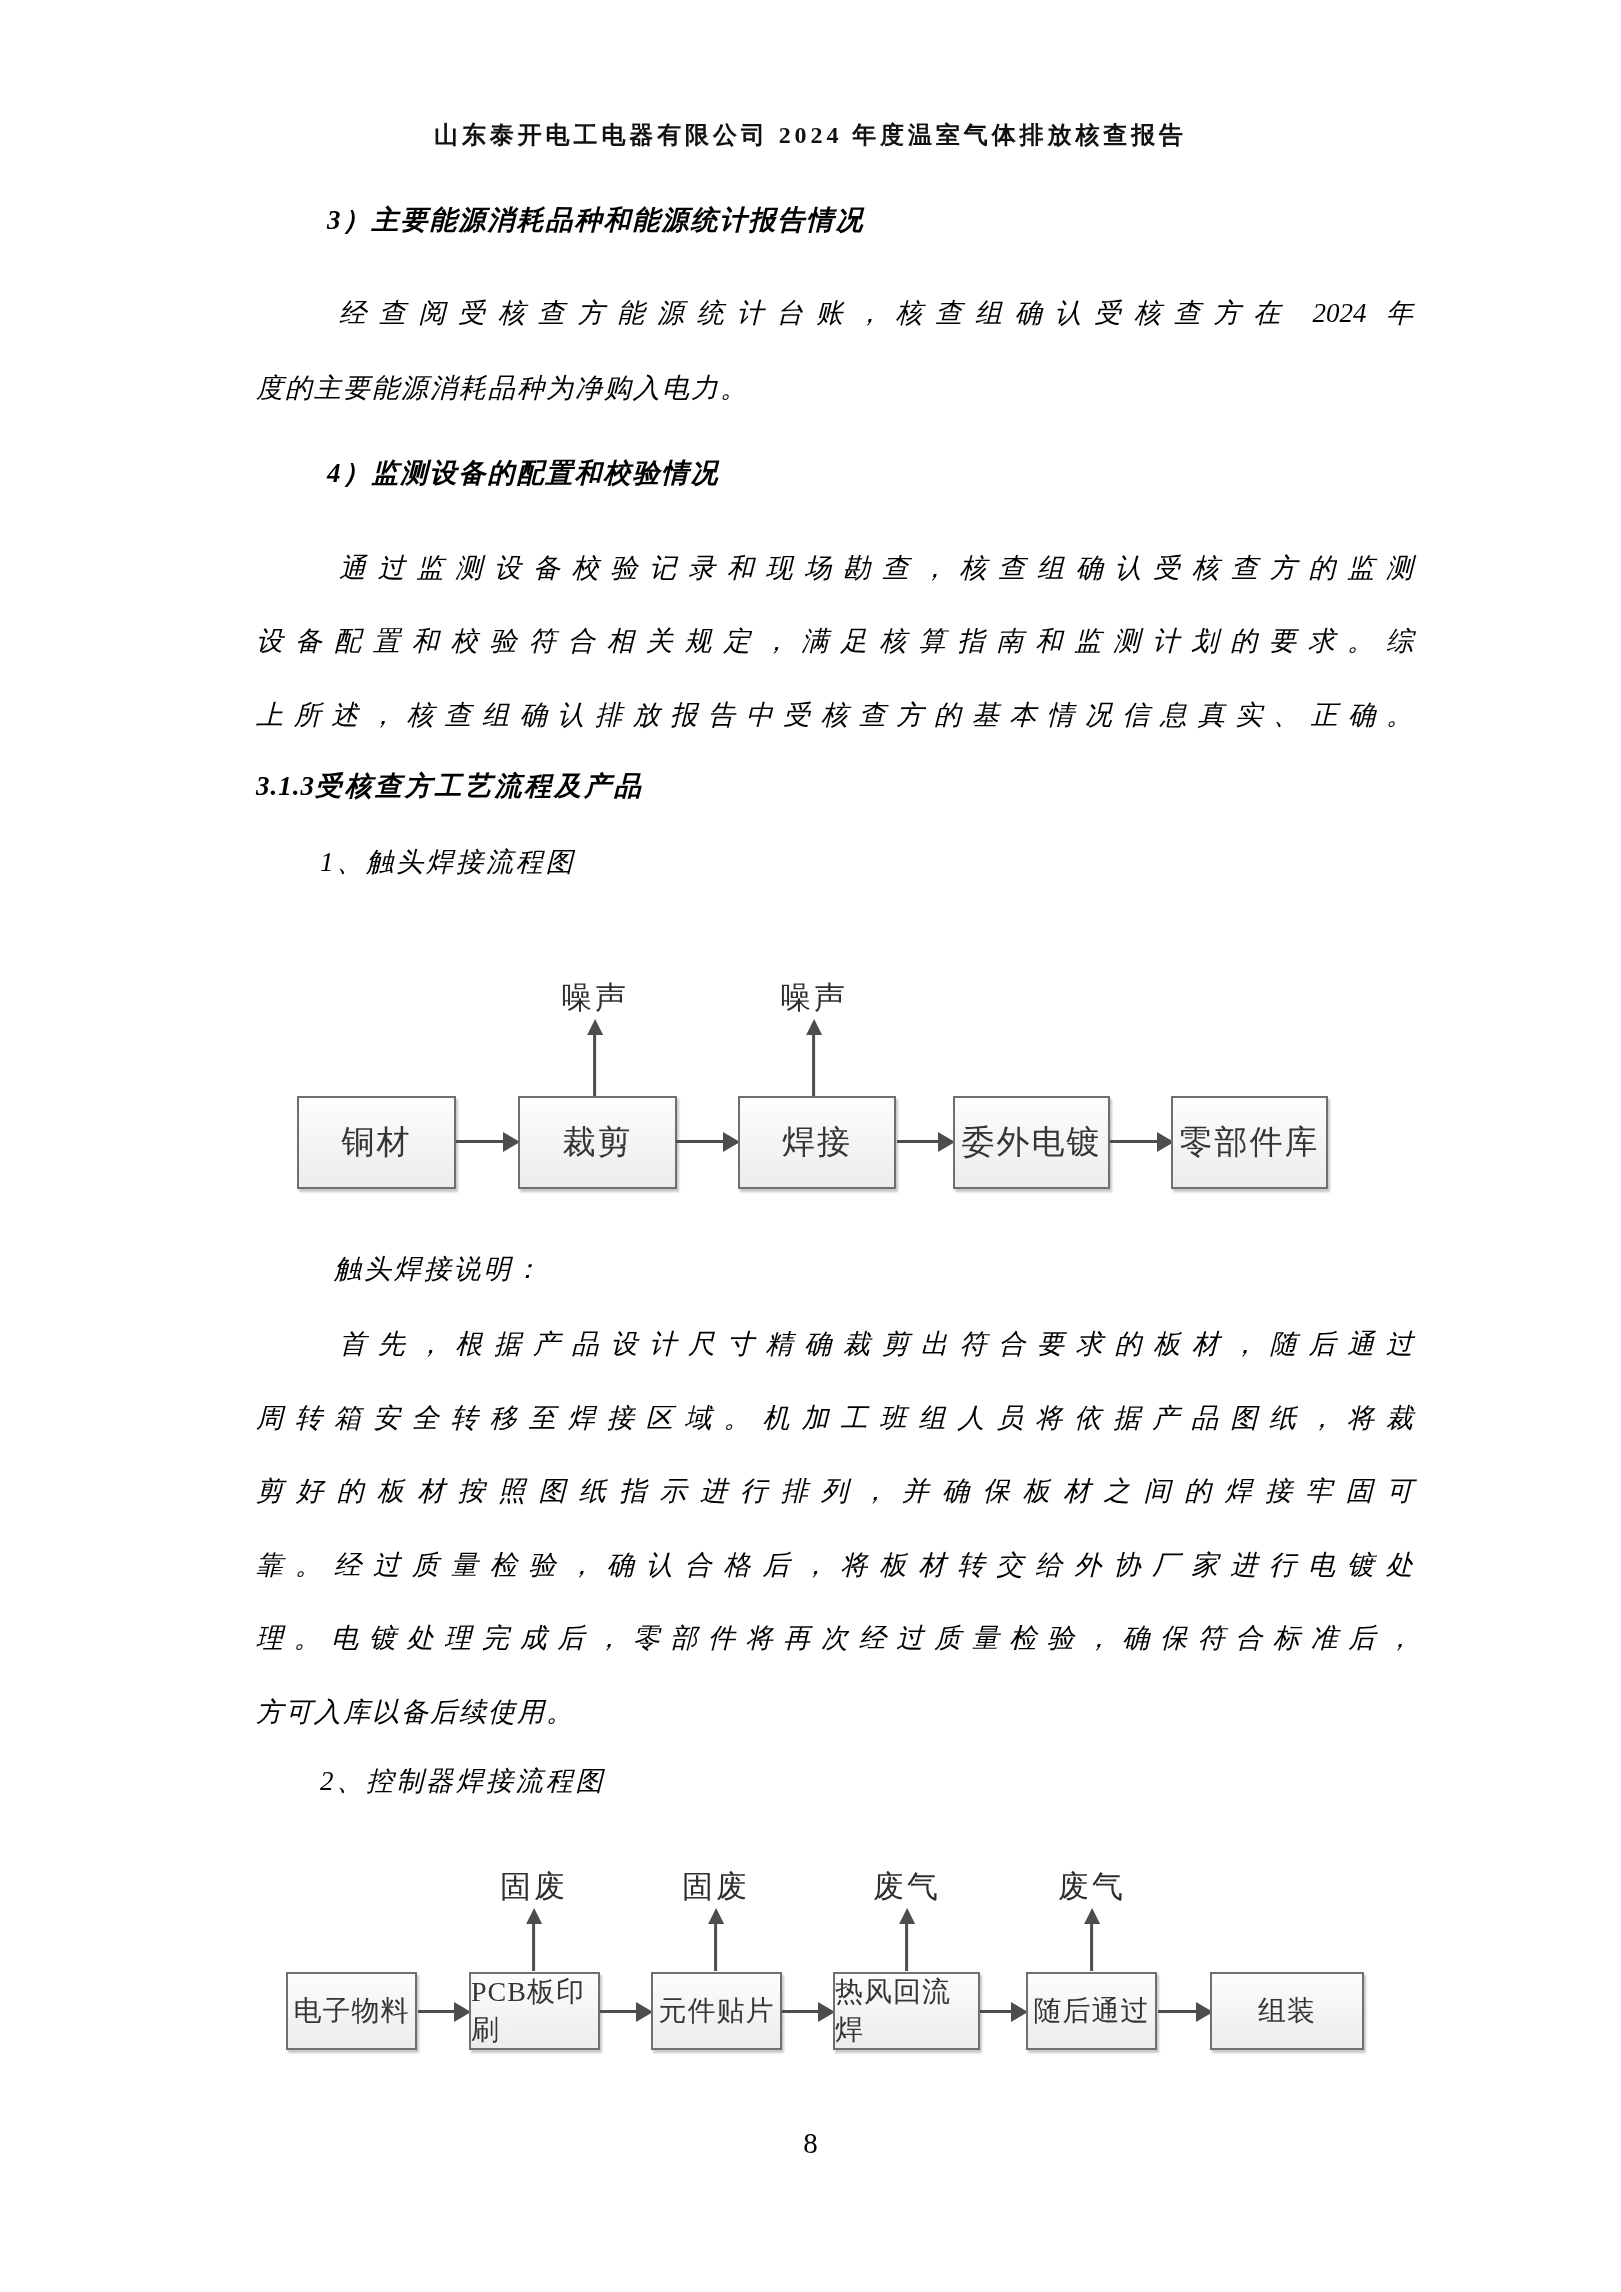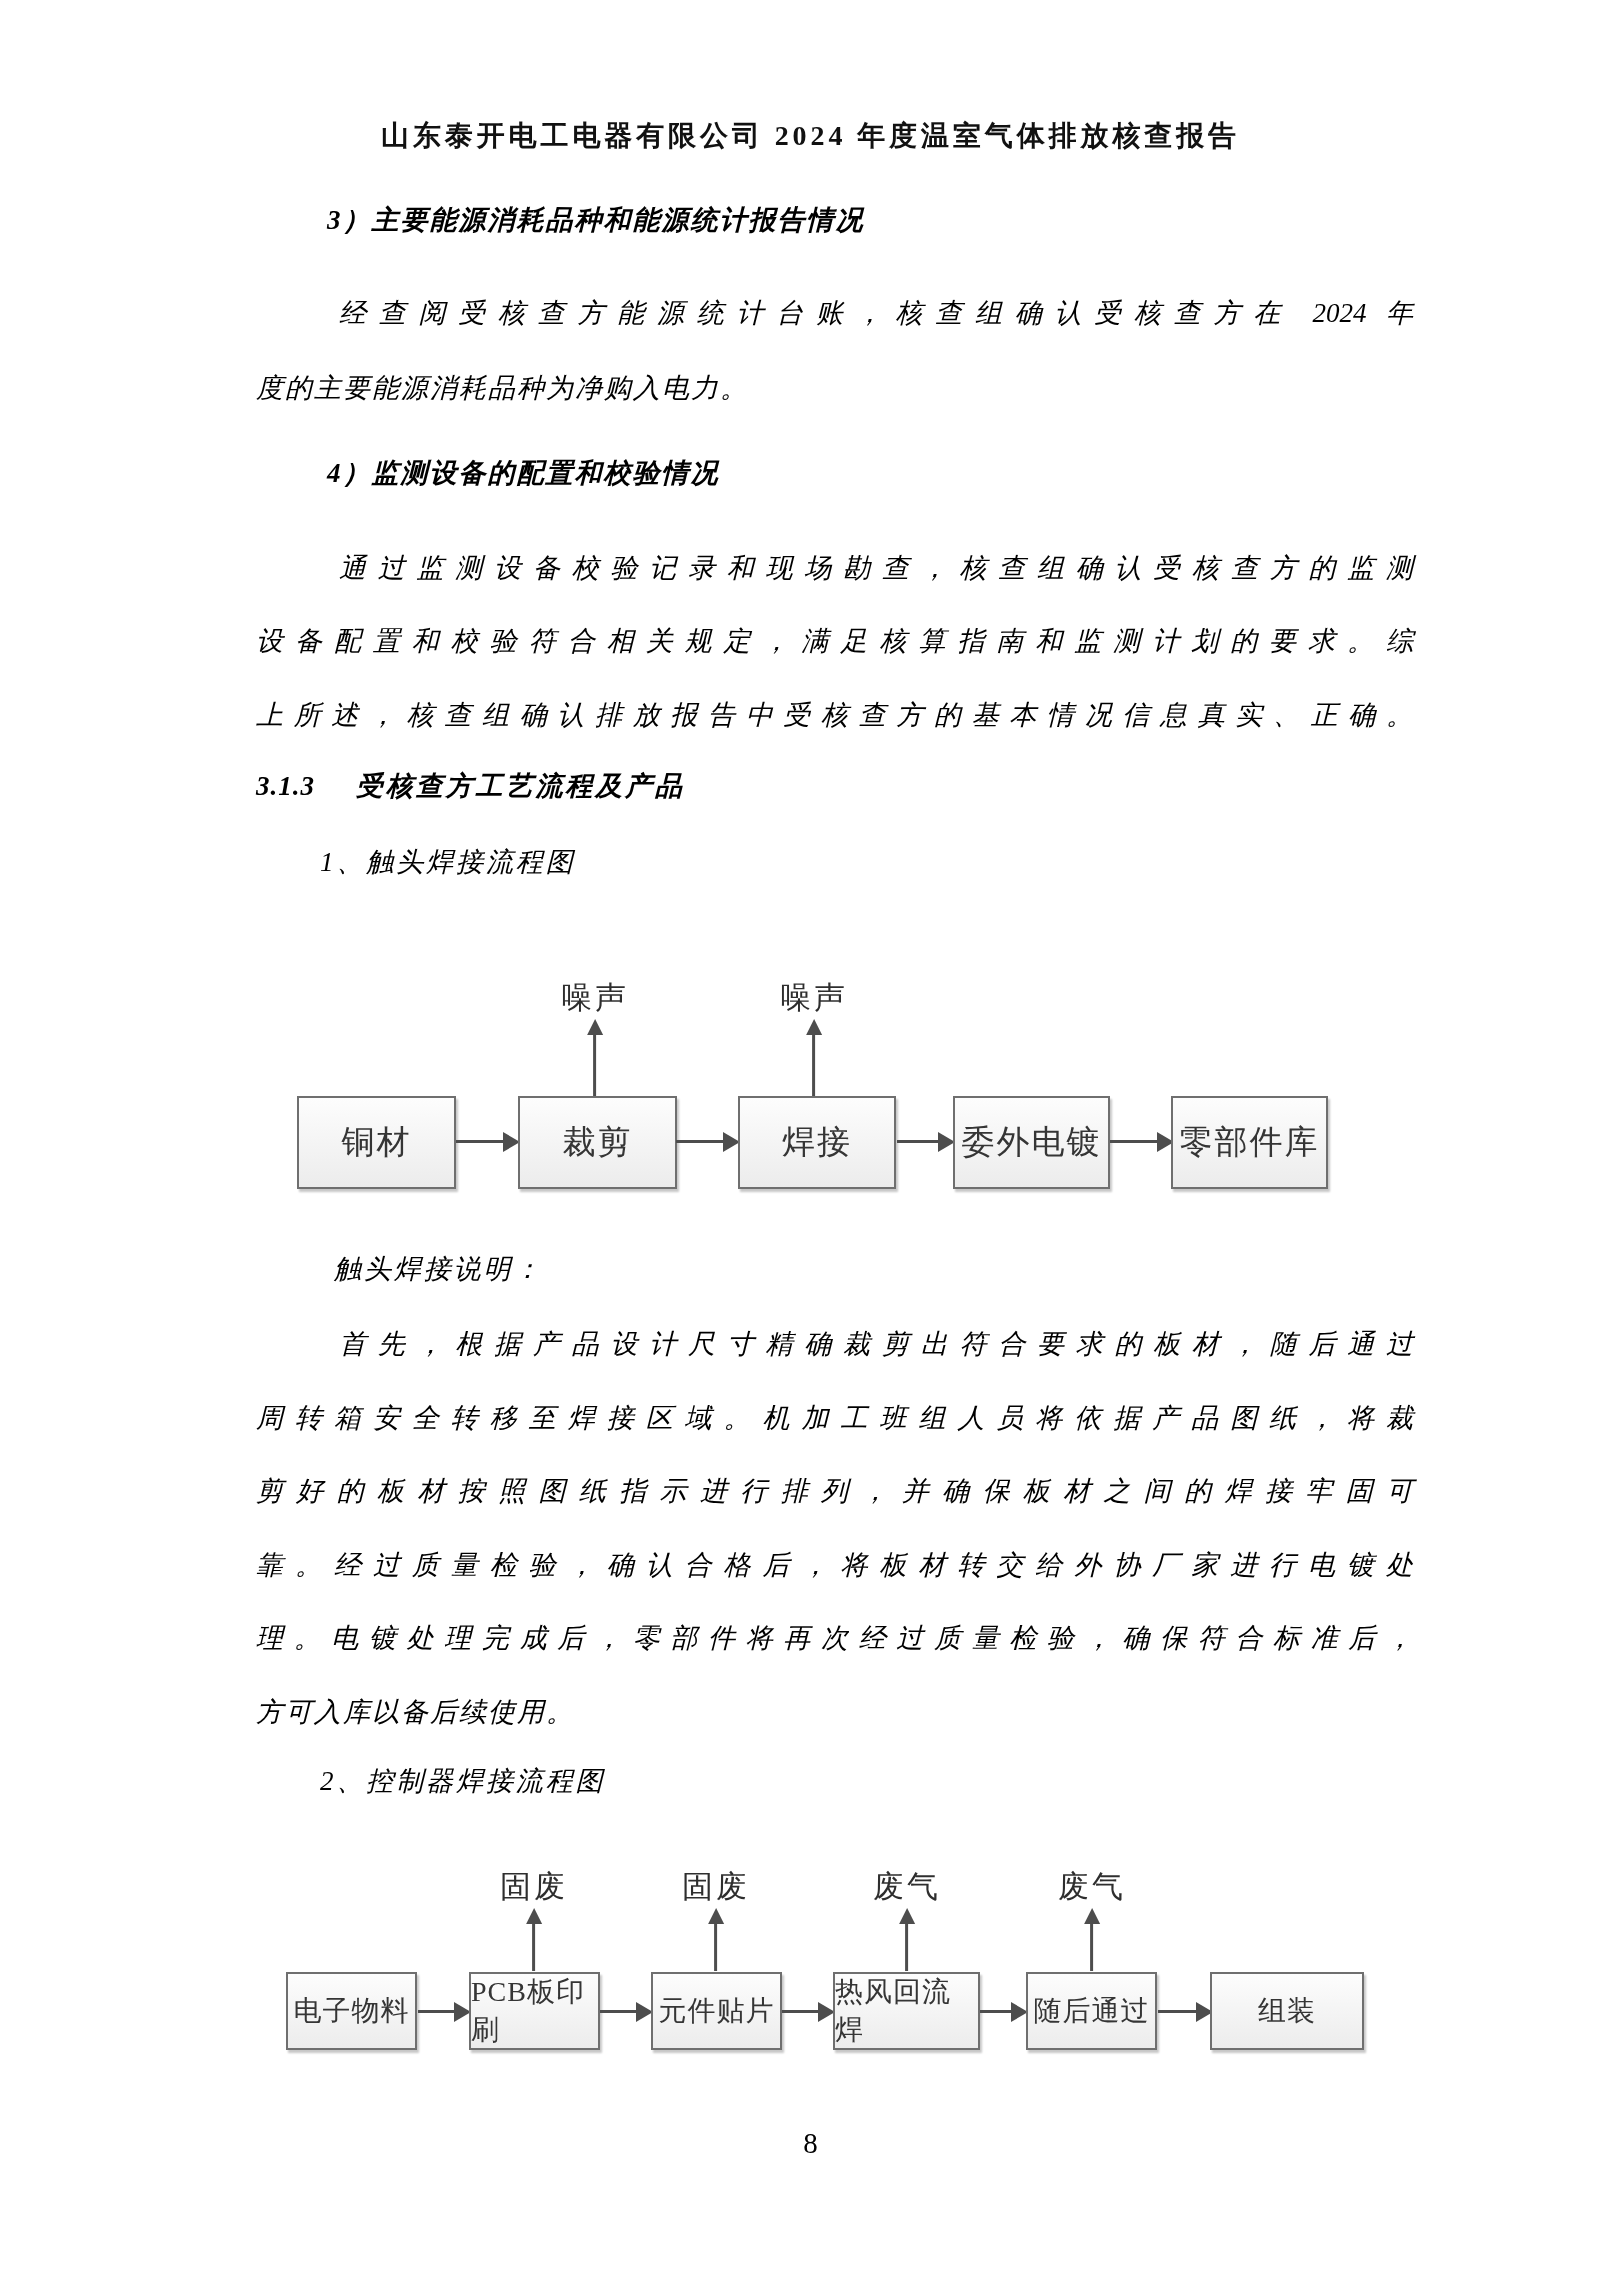--- a/index.html
+++ b/index.html
@@ -6,36 +6,36 @@
   .page {
     position:relative; width:1621px; height:2293px; margin:0 auto;
     background:#ffffff; overflow:hidden;
     font-family:"Liberation Serif","DejaVu Serif",serif;
     color:#000;
   }
 
   
   .doc-header {
     position:absolute; top:116px; left:0; width:100%;
-    text-align:center; font-size:28px; font-weight:bold; letter-spacing:3.9px;
+    text-align:center; font-size:24px; font-weight:bold; letter-spacing:3.9px;
     line-height:39px; color:#111;
   }
 
   
   .tline {
     position:absolute; left:256px; width:1157px;
     font-size:27px; line-height:43px; white-space:nowrap;font-style:italic;
   }
   .just { text-align:justify; text-align-last:justify; white-space:normal; letter-spacing:0; }
   .ind  { text-indent:83px; }
   .ls   { letter-spacing:2px; }
   .h2   { font-weight:bold; letter-spacing:2px; text-indent:71px; }
   .h313 { font-weight:bold; }
   .h313 .num { letter-spacing:1px; }
-  .h313 .ttl { margin-left:41px; letter-spacing:2.9px; }
+  .h313 .ttl { letter-spacing:2.9px; }
   .item { text-indent:64px; letter-spacing:2.9px; }
   .notehead { text-indent:78px; letter-spacing:2.9px; }
 
   
   .fbox {
     position:absolute; box-sizing:border-box;
     border:2px solid #6f6f6f;
     background:linear-gradient(#fdfdfd,#ececec);
     box-shadow:2px 2.9px 2px rgba(0,0,0,0.22);
     display:flex; align-items:center; justify-content:center;

